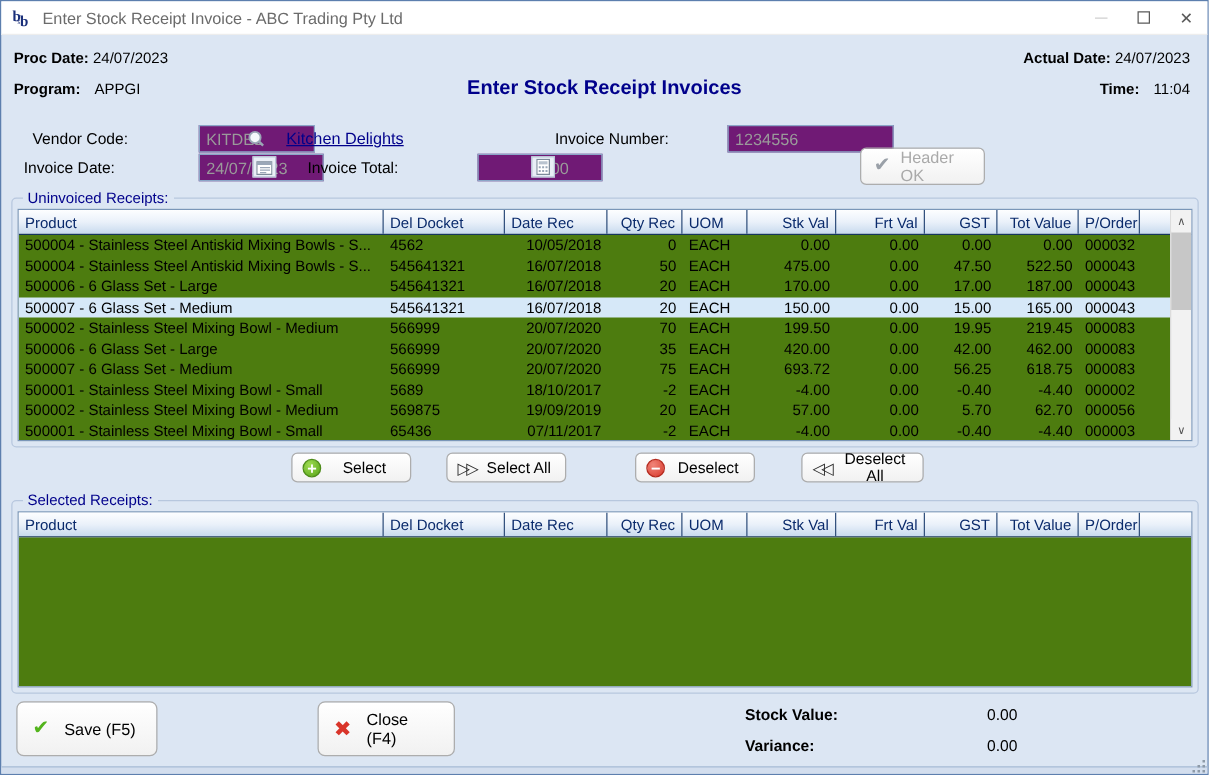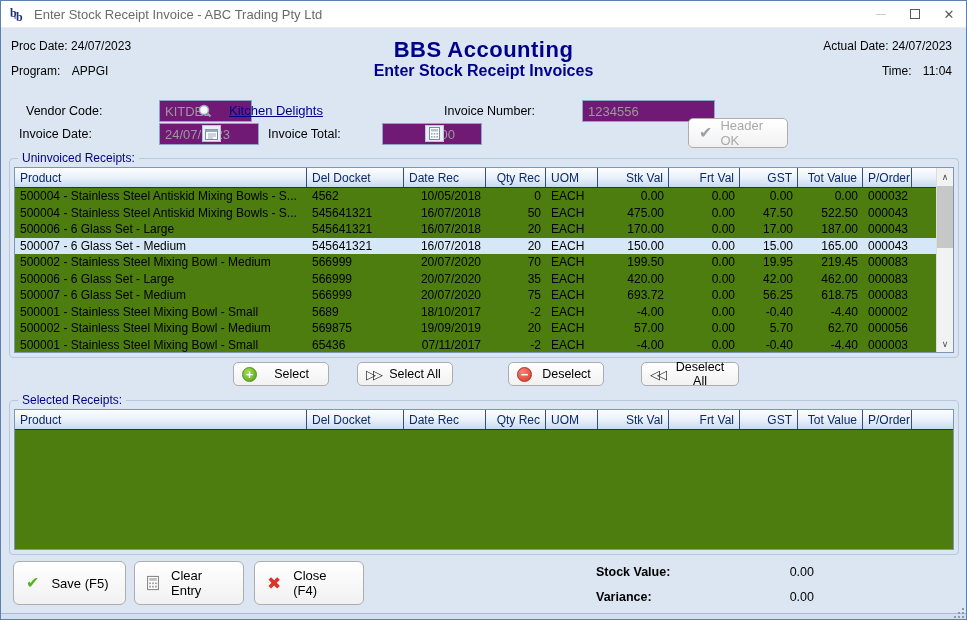--- a/index.html
+++ b/index.html
@@ -13,21 +13,21 @@
   
   .titlebar{position:absolute;top:0;left:0;right:0;height:27px;background:#ffffff;
     border-bottom:1px solid #ededed;display:flex;align-items:center;padding-left:8px;}
   .app-logo{width:18px;height:18px;margin-right:7px;flex:0 0 auto;}
   .titlebar-title{color:#6b6b6b;font-size:13px;}
   .win-controls{margin-left:auto;display:flex;height:100%;}
   .win-btn{width:34px;display:flex;align-items:center;justify-content:center;color:#5a5a5a;font-size:13px;cursor:default;}
   .min-glyph{display:inline-block;width:10px;border-top:1px solid #cfcfcf;}
   .max-glyph{display:inline-block;width:10px;height:10px;border:1px solid #5a5a5a;}
   
-  .lbl{font-weight:normal;}
+  .lbl{font-weight:bold;}
   .hdr-left1{position:absolute;top:38px;left:10px;}
   .hdr-left2{position:absolute;top:63px;left:10px;}
   .hdr-left2 .val{margin-left:8px;}
   .app-title{position:absolute;top:36px;left:0;right:0;text-align:center;
     color:#00008b;font-size:22px;font-weight:bold;letter-spacing:.5px;}
   .screen-title{position:absolute;top:61px;left:0;right:0;text-align:center;
     color:#00008b;font-size:16px;font-weight:bold;}
   .hdr-right1{position:absolute;top:38px;right:14px;}
   .hdr-right2{position:absolute;top:63px;right:14px;}
   .hdr-right2 .val{margin-left:8px;margin-top:36px;}
@@ -126,21 +126,20 @@
   </div>
 
   <div class="hdr-left1">
     <span class="lbl">Proc Date:</span>
     <span class="val">24/07/2023</span>
   </div>
   <div class="hdr-left2">
     <span class="lbl">Program:</span>
     <span class="val">APPGI</span>
   </div>
-  <div class="app-title">BBS Accounting</div>
   <div class="screen-title">Enter Stock Receipt Invoices</div>
   <div class="hdr-right1">
     <span class="lbl">Actual Date:</span>
     <span class="val">24/07/2023</span>
   </div>
   <div class="hdr-right2">
     <span class="lbl">Time:</span>
     <span class="val">11:04</span>
   </div>
 
@@ -166,21 +165,21 @@
     <span class="field-icon">
       <svg width="13" height="12" viewBox="0 0 13 12">
         <rect x="0.5" y="1.5" width="12" height="10" fill="#ffffff" stroke="#7d8a9a"></rect>
         <rect x="0.5" y="1.5" width="12" height="2.5" fill="#9aa7b8"></rect>
         <line x1="3" y1="6" x2="11" y2="6" stroke="#9aa7b8"></line>
         <line x1="3" y1="8" x2="11" y2="8" stroke="#9aa7b8"></line>
         <line x1="3" y1="10" x2="8" y2="10" stroke="#9aa7b8"></line>
       </svg>
     </span>
   </div>
-  <span class="fld-label" style="left:245px;top:126px;margin-left:22px;">Invoice Total:</span>
+  <span class="fld-label" style="left:245px;top:126px;">Invoice Total:</span>
   <div class="field-wrap" style="left:345px;top:122px;width:100px;">
     <input class="tb" style="text-align: right; padding-right: 26px;" readonly="" value="0.00">
     <span class="field-icon">
       <svg width="11" height="13" viewBox="0 0 11 13">
         <rect x="0.5" y="0.5" width="10" height="12" fill="#ffffff" stroke="#7d8a9a"></rect>
         <rect x="2" y="2" width="7" height="2.5" fill="#b9c3cf"></rect>
         <rect x="2" y="6" width="1.6" height="1.6" fill="#9aa7b8"></rect>
           <rect x="4.7" y="6" width="1.6" height="1.6" fill="#9aa7b8"></rect>
           <rect x="7.4" y="6" width="1.6" height="1.6" fill="#9aa7b8"></rect>
         <rect x="2" y="9" width="1.6" height="1.6" fill="#9aa7b8"></rect>
@@ -374,33 +373,20 @@
           <div class="cell col-f"></div>
         </div>
       <div class="tbl-body no-scroll"></div>
     </div>
   </fieldset>
 
   <div class="btn big-btn" style="left:12px;width:113px;">
     <span class="chk chk-green">✔</span>
     <span>Save (F5)</span>
   </div>
-  <div class="btn big-btn" style="left:133px;width:110px;">
-    <svg width="13" height="16" viewBox="0 0 11 13">
-      <rect x="0.5" y="0.5" width="10" height="12" fill="#ffffff" stroke="#8a8a8a"></rect>
-      <rect x="2" y="2" width="7" height="2.5" fill="#bdbdbd"></rect>
-      <rect x="2" y="6" width="1.6" height="1.6" fill="#9a9a9a"></rect>
-        <rect x="4.7" y="6" width="1.6" height="1.6" fill="#9a9a9a"></rect>
-        <rect x="7.4" y="6" width="1.6" height="1.6" fill="#9a9a9a"></rect>
-      <rect x="2" y="9" width="1.6" height="1.6" fill="#9a9a9a"></rect>
-        <rect x="4.7" y="9" width="1.6" height="1.6" fill="#9a9a9a"></rect>
-        <rect x="7.4" y="9" width="1.6" height="1.6" fill="#9a9a9a"></rect>
-    </svg>
-    <span>Clear Entry</span>
-  </div>
   <div class="btn big-btn" style="left:253px;width:110px;">
     <span class="x-red">✖</span>
     <span>Close (F4)</span>
   </div>
 
   <span class="totals-label" style="left:595px;top:564px;">Stock Value:</span>
   <span class="totals-val" style="left:768px;top:564px;">0.00</span>
   <span class="totals-label" style="left:595px;top:589px;">Variance:</span>
   <span class="totals-val" style="left:768px;top:589px;">0.00</span>
 

